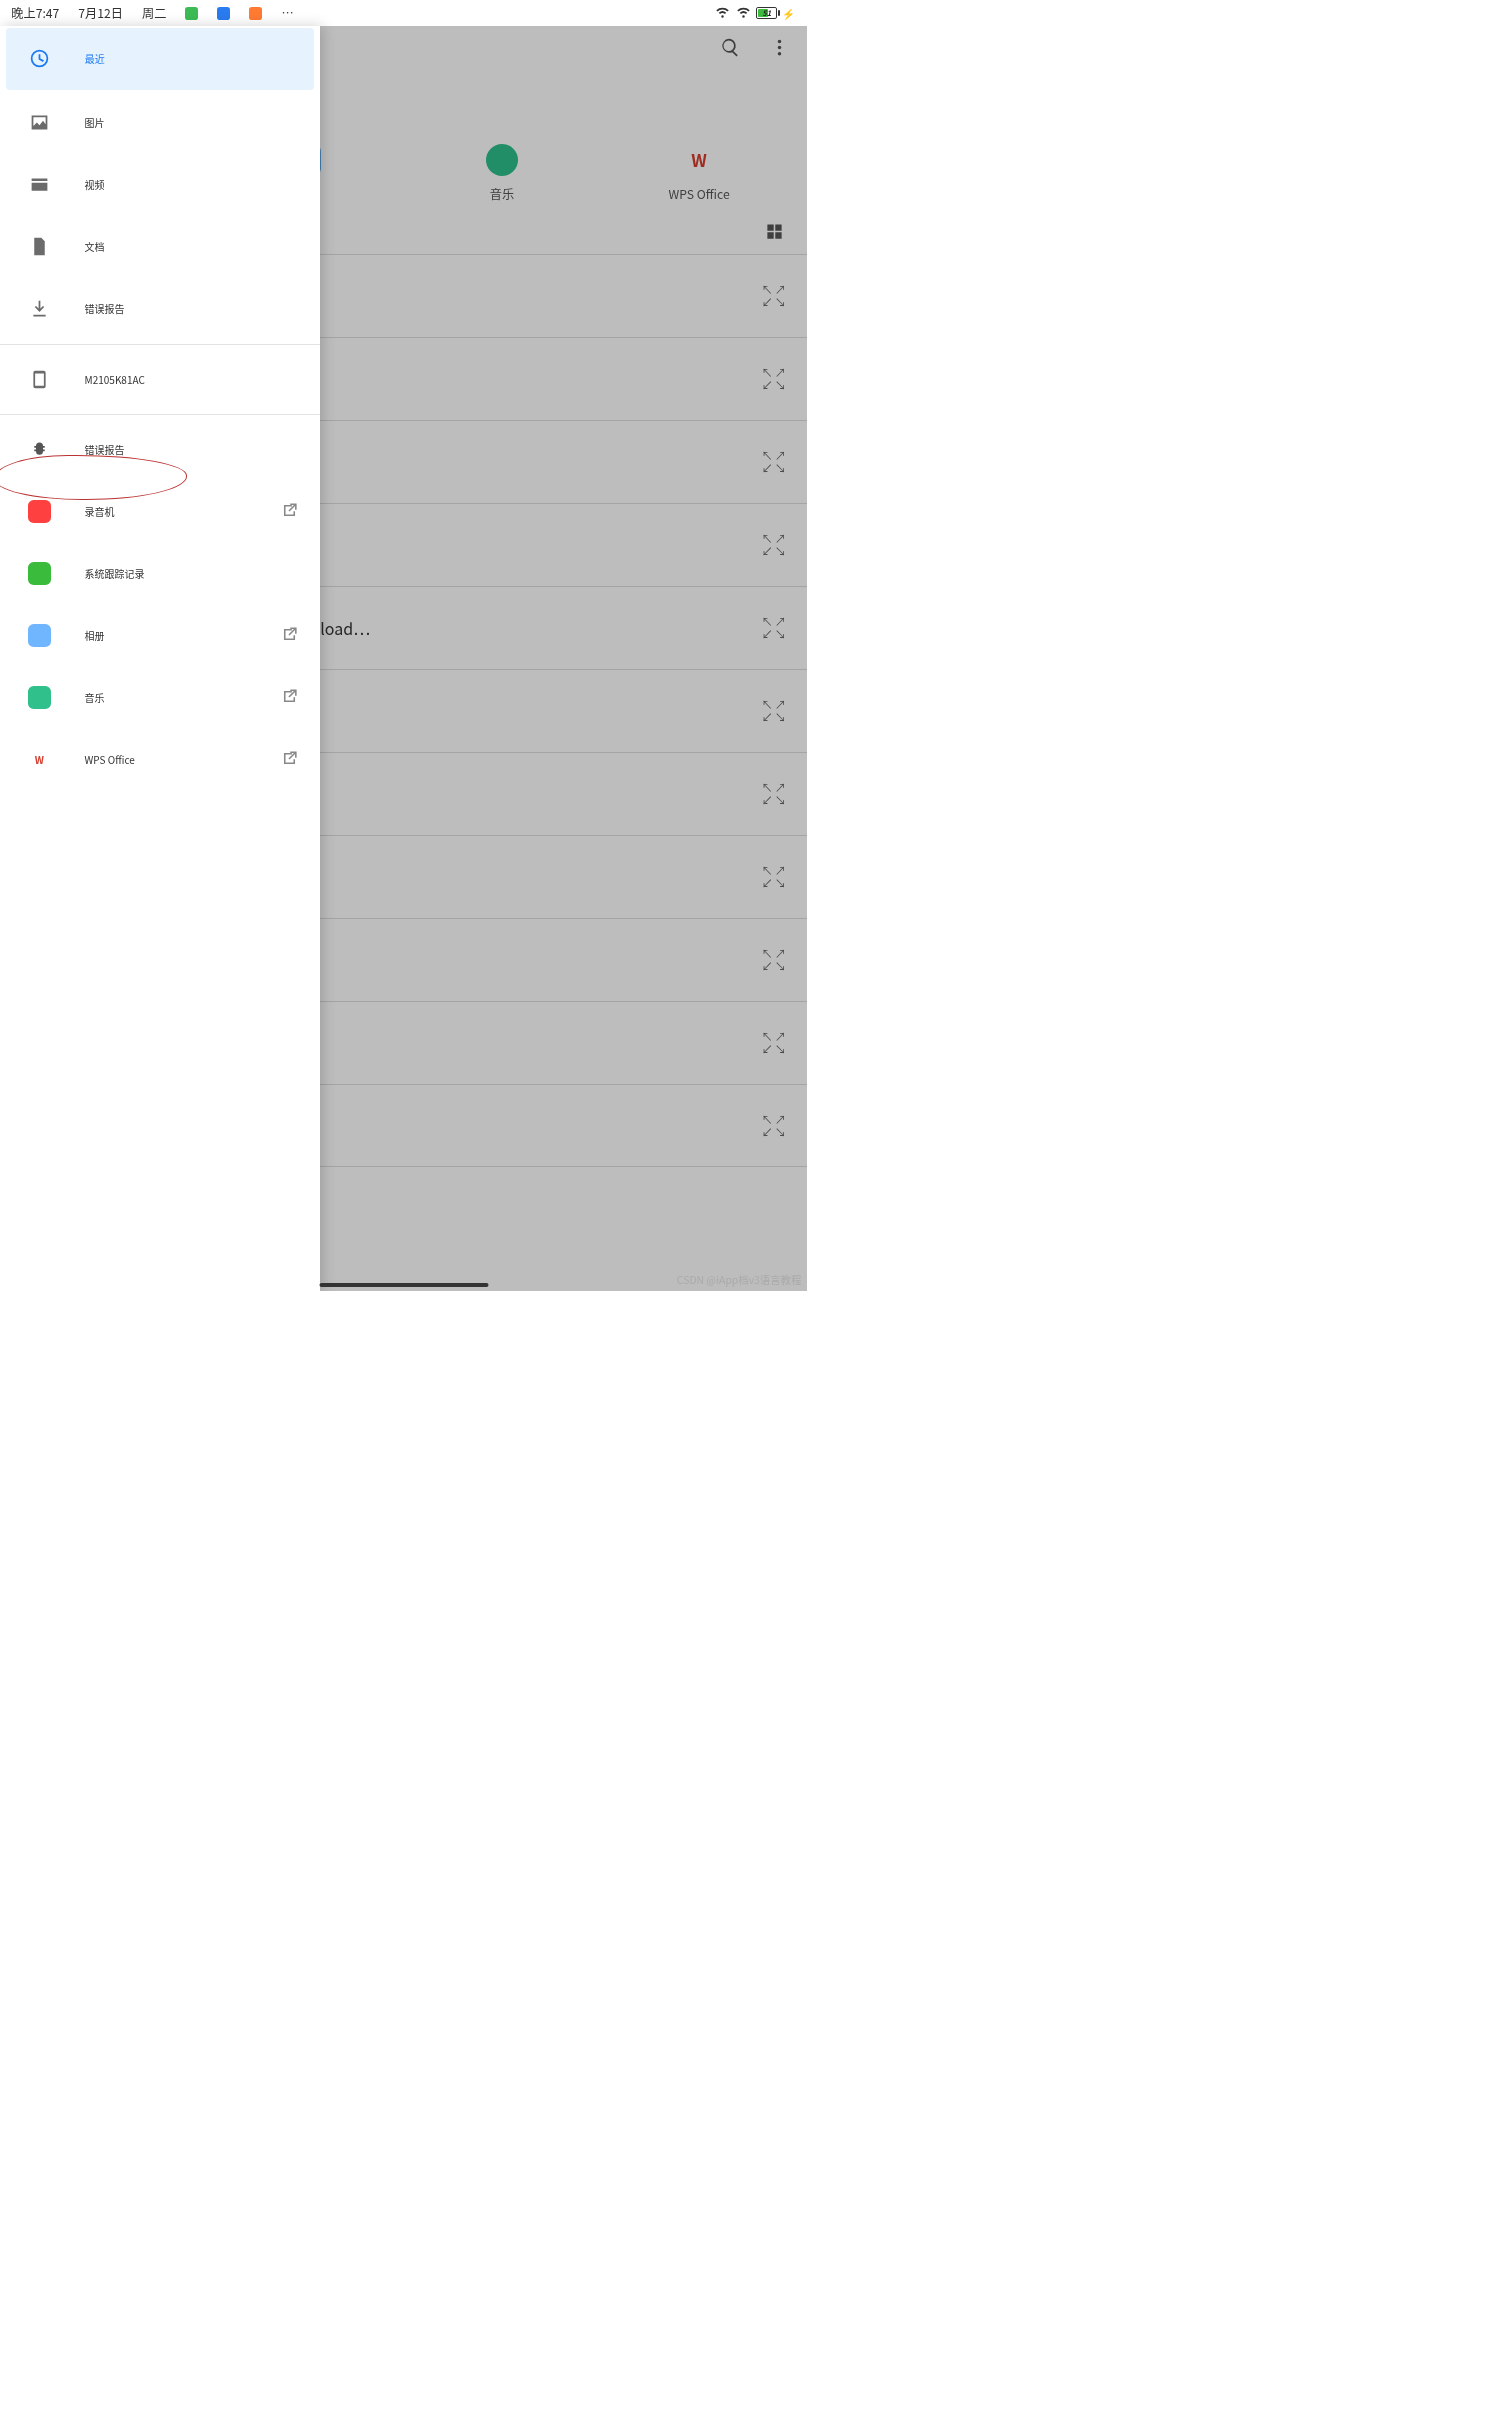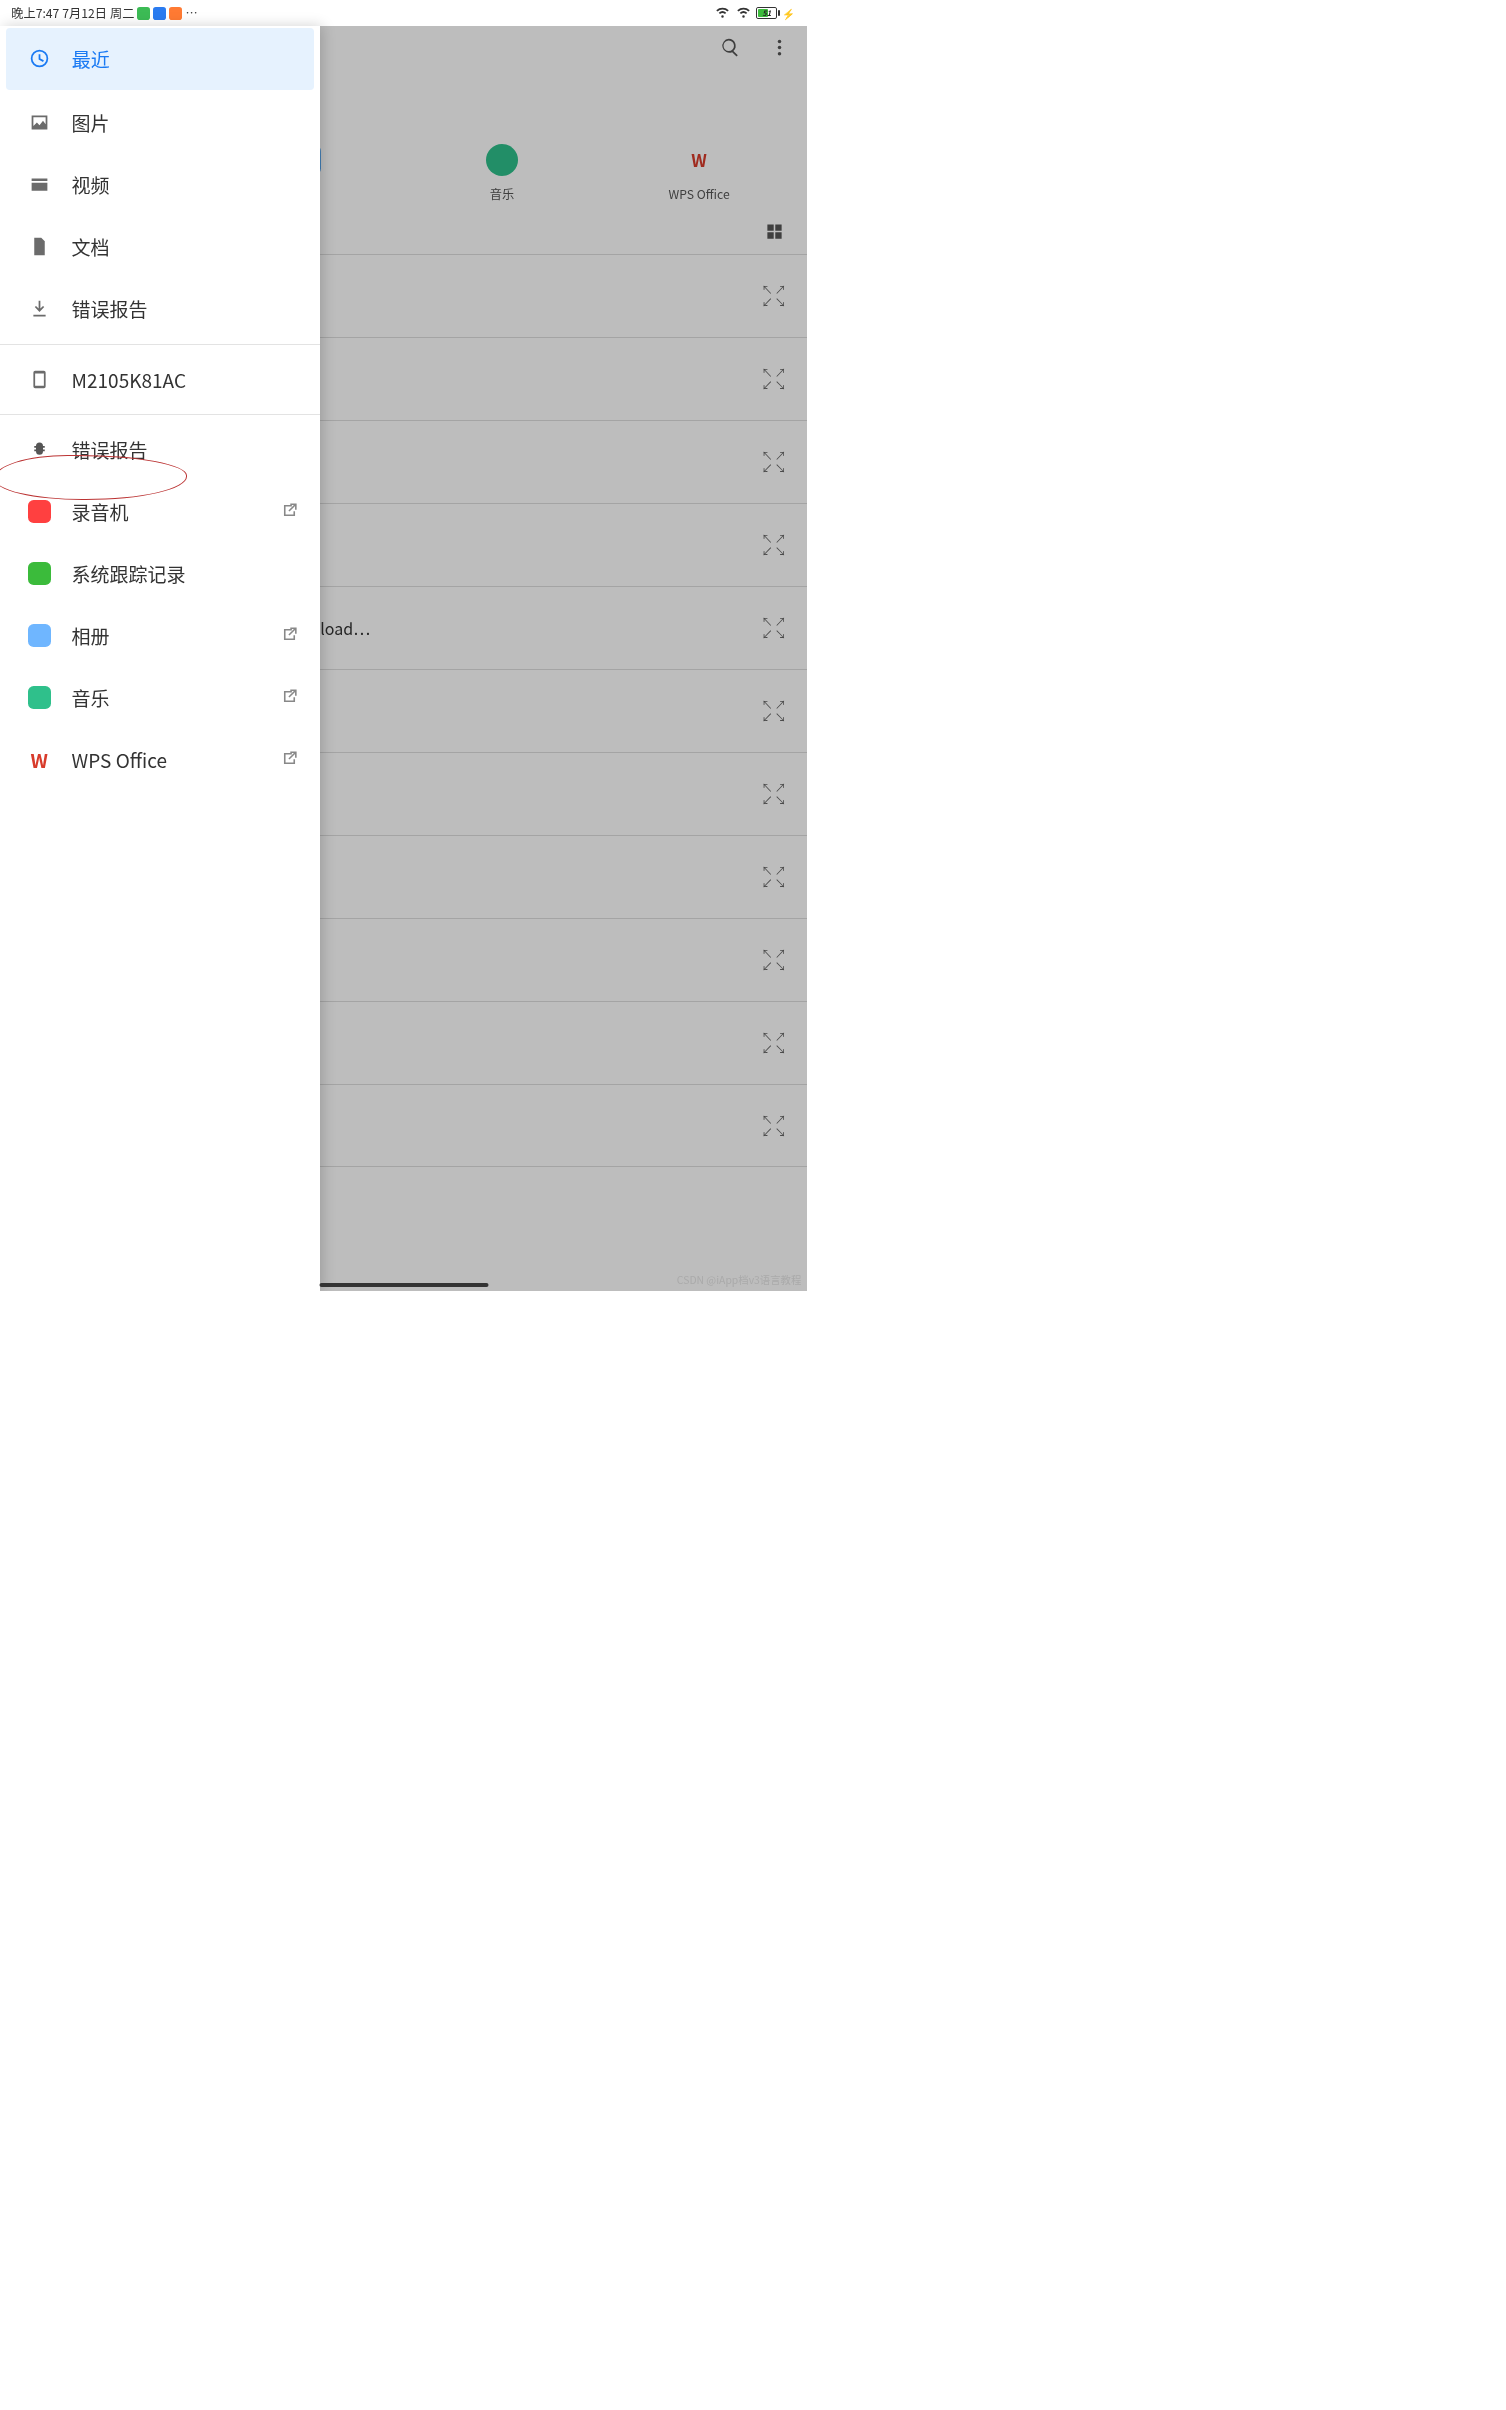--- a/index.html
+++ b/index.html
@@ -1,18 +1,18 @@
 <!DOCTYPE html>
 <html style="font-size:15px"><head>
 <meta charset="utf-8">
 <style>
 *{margin:0;padding:0;box-sizing:border-box;font-family:-apple-system,"Noto Sans CJK SC","PingFang SC",sans-serif;}
 html,body{width:807px;height:1291px;background:#fff;overflow:hidden;position:relative;}
 .statusbar{height:26px;display:flex;align-items:center;padding:0 11.3px;font-size:12.2px;color:#333;}
-.statusbar .left{display:flex;align-items:center;gap:3px;}
+.statusbar .left{display:flex;align-items:center;gap:19px;}
 .statusbar .right{margin-left:auto;display:flex;align-items:center;gap:5.6px;}
 .st-dot{width:13px;height:13px;border-radius:2.8px;display:inline-block;}
 .battery{width:21px;height:11.3px;border:1.4px solid #333;border-radius:1.9px;position:relative;display:inline-block;font-style:italic;}
 .battery::after{content:"";position:absolute;right:-3.8px;top:1.9px;width:1.9px;height:5.6px;background:#333;border-radius:0.9px;}
 .battery .fill{position:absolute;left:0.9px;top:0.9px;bottom:0.9px;width:55%;background:#3dbb3d;border-radius:0.9px;}
 .battery .txt{position:absolute;left:0;right:0;top:-0.9px;font-size:7.5px;text-align:center;color:#222;font-weight:bold;}
 
 .screen{position:absolute;top:26px;left:0;right:0;bottom:0;}
 
 
@@ -32,21 +32,21 @@
 .fname{font-size:16px;color:#333;white-space:nowrap;overflow:hidden;text-overflow:ellipsis;max-width:405px;}
 .expand{display:grid;grid-template-columns:1fr 1fr;gap:1.9px;width:24.5px;height:24.5px;}
 .expand span{font-size:11.3px;color:#666;line-height:1;}
 
 
 .dim{position:absolute;top:0;bottom:0;left:320px;right:0;background:rgba(0,0,0,0.26);pointer-events:none;}
 
 
 .drawer{position:absolute;top:0;left:0;width:320px;bottom:0;background:#fff;box-shadow:2.8px 0 13px rgba(0,0,0,0.18);overflow-y:auto;}
 .drawer h1{font-size:24.5px;font-weight:600;color:#1a7af3;padding:19px 21px 13px;}
-.ditem{display:flex;align-items:center;height:62px;padding:0 21px 0 28px;font-size:19px;color:#333;gap:21px;}
+.ditem{display:flex;align-items:center;height:62px;padding:0 21px 0 28px;font-size:10px;color:#333;gap:34px;}
 .ditem.active{background:#e6f2fe;color:#1a7af3;border-radius:3.8px;margin:1.9px 5.6px;padding-left:22.6px;}
 .ditem .dicon{width:22.6px;height:22.6px;display:flex;align-items:center;justify-content:center;}
 .ditem .dicon svg{width:21px;height:21px;fill:#6b6b6b;}
 .ditem.active .dicon svg{fill:#1a7af3;}
 .ditem .out{margin-left:auto;}
 .ditem .out svg{width:19px;height:19px;fill:#888;}
 .dsep{height:0.9px;background:#e3e3e3;margin:3.8px 0;}
 .appico{width:22.6px;height:22.6px;border-radius:5.6px;}
 
 

